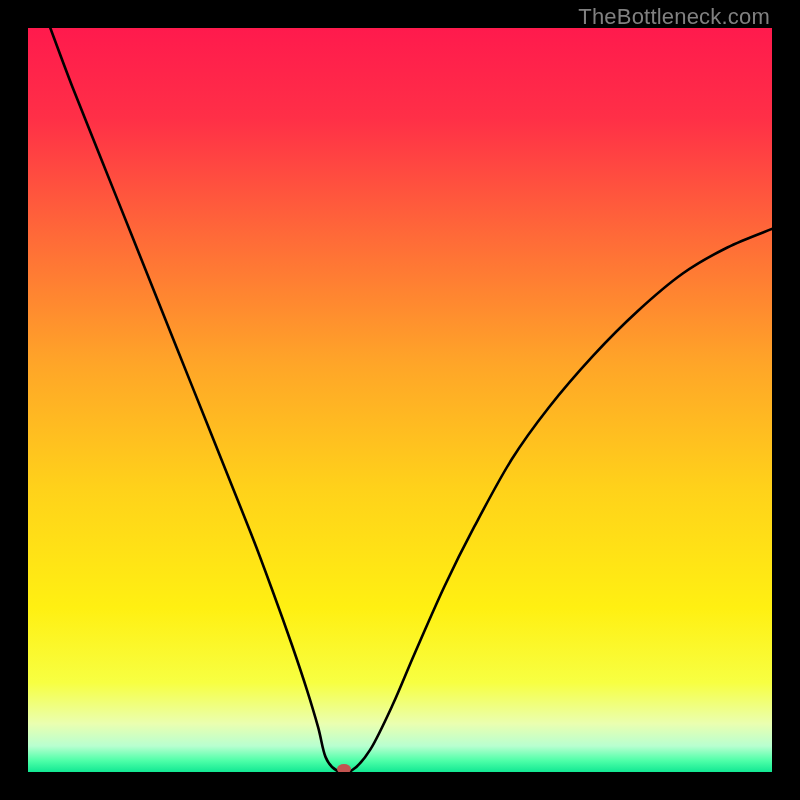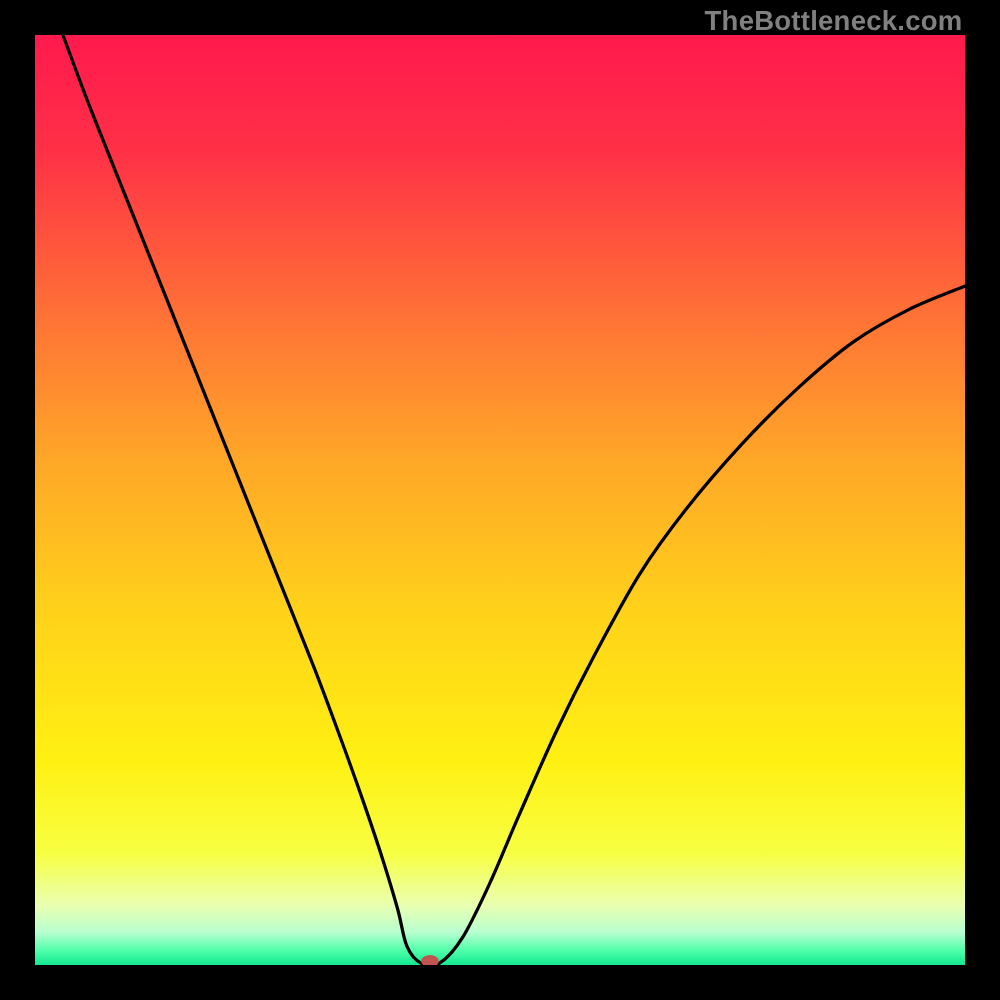--- a/index.html
+++ b/index.html
@@ -33,21 +33,21 @@
     left: 0;
     width: 100%;
     height: 100%;
   }
   .watermark {
     position: absolute;
     top: 4px;
     right: 30px;
     color: #808080;
     font-size: 22px;
-    font-weight: 700;
+    font-weight: 400;
     letter-spacing: 0.2px;
   }
   svg.curve {
     position: absolute;
     top: 0;
     left: 0;
     width: 100%;
     height: 100%;
   }
   .marker {

